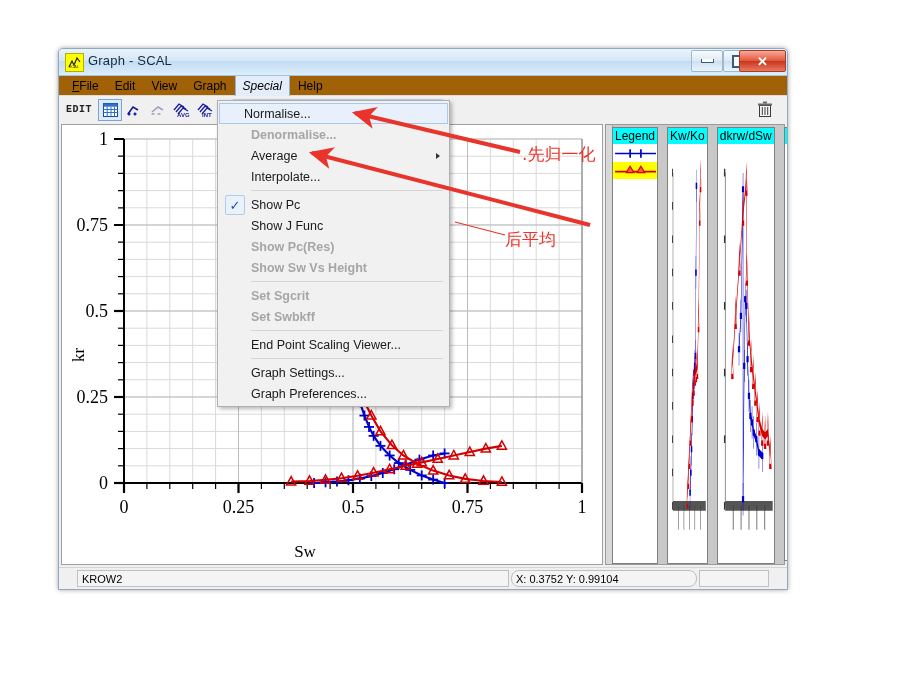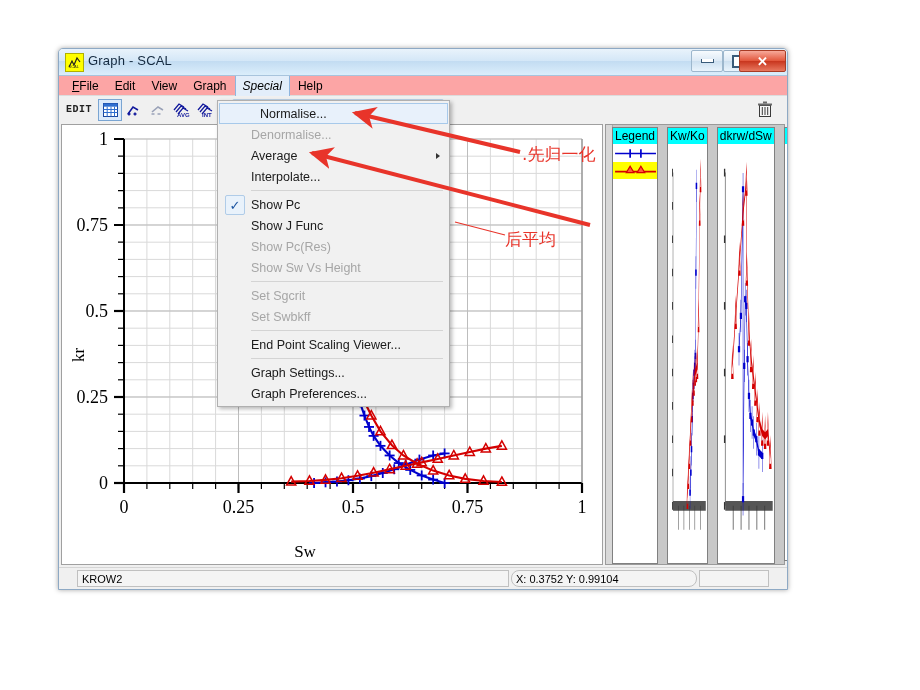--- a/index.html
+++ b/index.html
@@ -43,21 +43,21 @@
     right:1px;width:45px;
     background:linear-gradient(to bottom,#f7a99a,#e2553a 50%,#c9371f 52%,#e8785f);
     border-color:#a83b24;
     color:#fff;font-size:13px;font-weight:bold;
   }
   .glyph-min{width:11px;height:3px;border:1px solid #3a5b79;border-top:none;background:#fff;}
   .glyph-max{width:10px;height:9px;border:2px solid #3a5b79;background:#fff;}
 
   
   #menubar{
-    height:19px;background:#fca5a5;border-bottom:1px solid #dcdcdc;
+    height:19px;background:#a16207;border-bottom:1px solid #dcdcdc;
     display:flex;align-items:center;padding-left:5px;font-size:12px;color:#000;
   }
   .menu-item{padding:2px 8px;line-height:14px;cursor:default;}
   .menu-item u{text-decoration:underline;}
   .menu-item.active{background:#e3eefa;border:1px solid #8fb5dd;padding:12px 7px;font-style:italic;}
 
   
   #toolbar{
     height:27px;background:#f0f0f0;border-bottom:1px solid #c8c8c8;
     display:flex;align-items:center;padding-left:5px;position:relative;
@@ -129,24 +129,24 @@
   #dropdown{
     position:absolute;left:217px;top:100px;width:231px;
     background:#f1f1f1;border:1px solid #b0b0b0;
     box-shadow:2px 2px 4px rgba(0,0,0,.28);
     padding:2px 0;z-index:40;font-size:12.5px;color:#1a1a1a;
   }
   .dd-item{
     height:21px;display:flex;align-items:center;
     padding-left:33px;position:relative;white-space:nowrap;
   }
-  .dd-item.disabled{color:#a6a6a6;}
+  .dd-item.disabled{color:#a6a6a6;font-weight:bold;}
   .dd-item.highlight{
     background:#e8f1fb;border:1px solid #a7c9ea;
-    height:19px;margin:0 1px;padding-left:40px;
+    height:19px;margin:0 1px;padding-left:24px;
   }
   .dd-sep{height:1px;background:#d4d4d4;margin:3px 6px 3px 33px;}
   .dd-check{
     position:absolute;left:7px;top:1px;width:18px;height:18px;
     border:1px solid #b0cce8;background:#e9f2fb;border-radius:2px;
     display:flex;align-items:center;justify-content:center;
     color:#1c54a0;font-size:13px;
   }
   .dd-arrow{
     position:absolute;right:9px;top:50%;transform:translateY(-50%);

